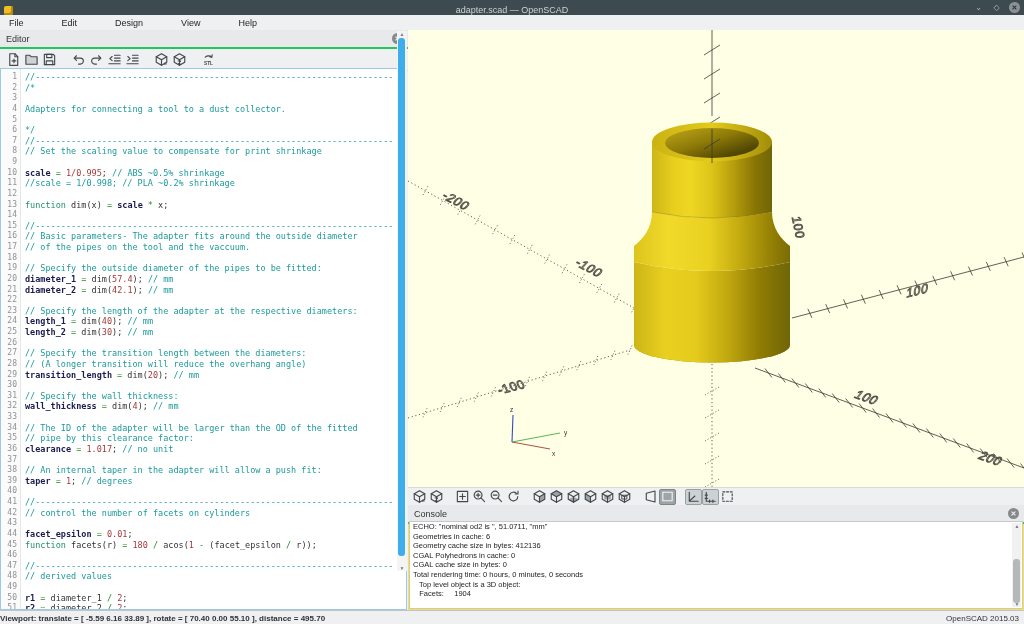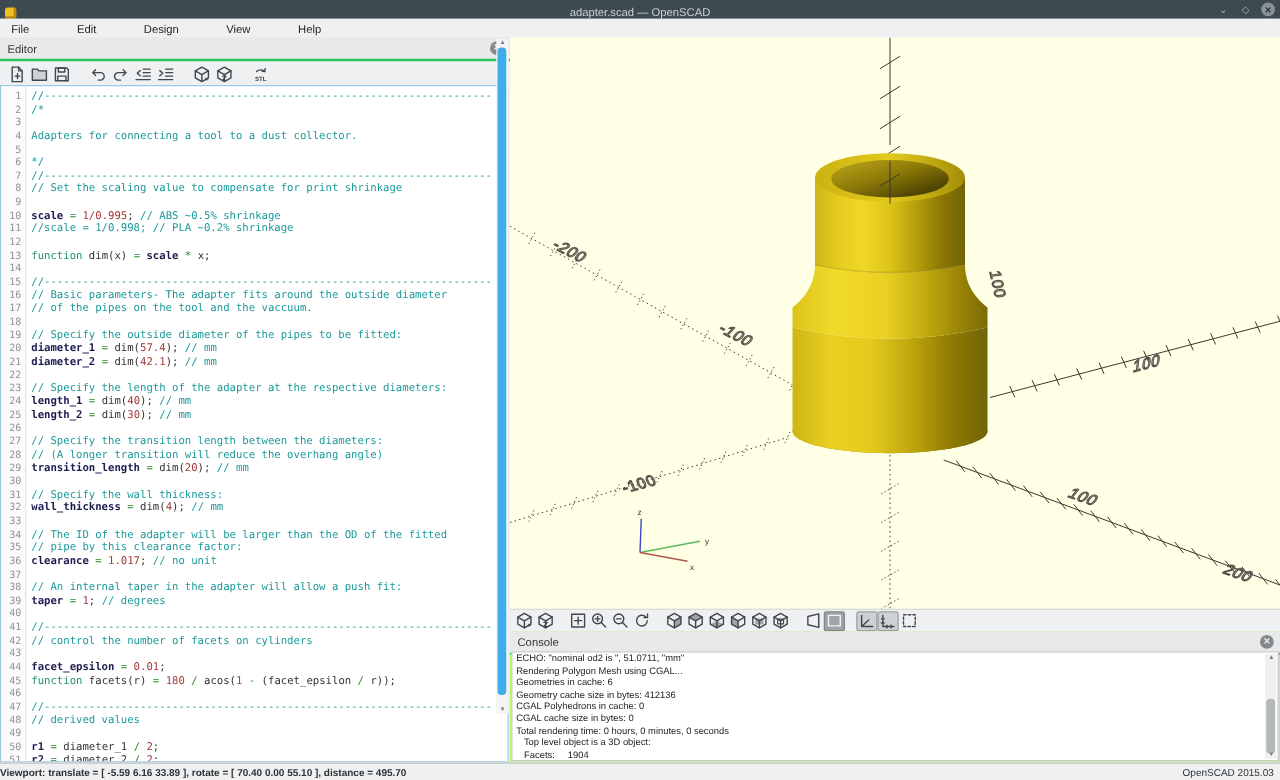--- a/index.html
+++ b/index.html
@@ -53,21 +53,21 @@
   #viewport{position:absolute;left:408px;top:30px;width:616px;height:457px;background:#ffffe5;}
   #viewport svg{display:block;}
 
   
   #view-toolbar{position:absolute;left:408px;top:487px;width:616px;height:18px;background:#eff0f1;
     border-top:1px solid #d9dadb;display:flex;align-items:center;padding-left:3px;box-sizing:border-box;}
   #view-toolbar .tbtn{width:17px;height:16px;}
   #view-toolbar .grp-start{margin-left:9px;}
 
   
-  #console-panel{position:absolute;left:408px;top:505px;width:616px;height:105px;background:#bef264;}
+  #console-panel{position:absolute;left:408px;top:505px;width:616px;height:105px;background:#fde047;}
   #console-body{position:absolute;left:1px;top:16px;width:614px;height:88px;background:#fff;
     border:1px solid #c8c9ca;box-sizing:border-box;overflow:hidden;}
   .console-line{font-size:7.5px;line-height:9.6px;color:#1d1d1d;white-space:pre;padding-left:3px;}
   #console-scrollbar{position:absolute;right:1px;top:1px;width:9px;height:84px;background:#f1f1f1;}
   #console-thumb{position:absolute;left:1px;top:36px;width:7px;height:44px;background:#b4b8ba;border-radius:3px;}
 
   
   #statusbar{position:absolute;left:0;top:610px;width:1024px;height:14px;background:#eff0f1;
     border-top:1px solid #c2c3c4;font-size:8px;color:#2f3336;display:flex;align-items:center;}
   #status-left{padding-left:0;flex:1;font-weight:bold;}
@@ -496,21 +496,20 @@
     </div>
 
   <div id="console-panel">
     <div class="panel-header">
       <span>Console</span>
       <span class="panel-close">✕</span>
     </div>
     <div id="console-body">
       <div id="console-lines">
           <div class="console-line">ECHO: "nominal od2 is ", 51.0711, "mm"</div>
-          <div class="console-line">Rendering Polygon Mesh using CGAL...</div>
           <div class="console-line">Geometries in cache: 6</div>
           <div class="console-line">Geometry cache size in bytes: 412136</div>
           <div class="console-line">CGAL Polyhedrons in cache: 0</div>
           <div class="console-line">CGAL cache size in bytes: 0</div>
           <div class="console-line">Total rendering time: 0 hours, 0 minutes, 0 seconds</div>
           <div class="console-line">   Top level object is a 3D object:</div>
           <div class="console-line">   Facets:     1904</div>
         </div>
       <div id="console-scrollbar">
         <div class="sb-arrow" style="top:0;">▲</div>

